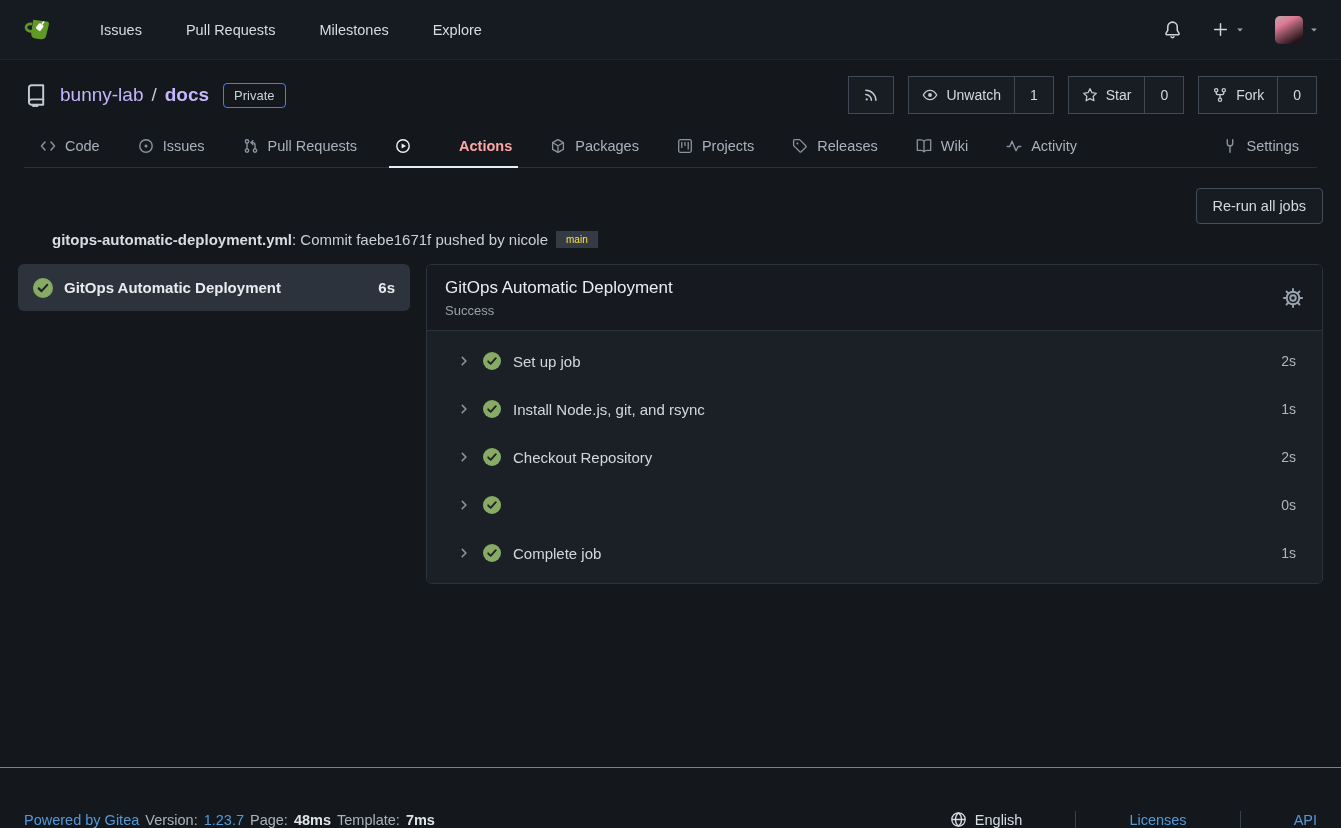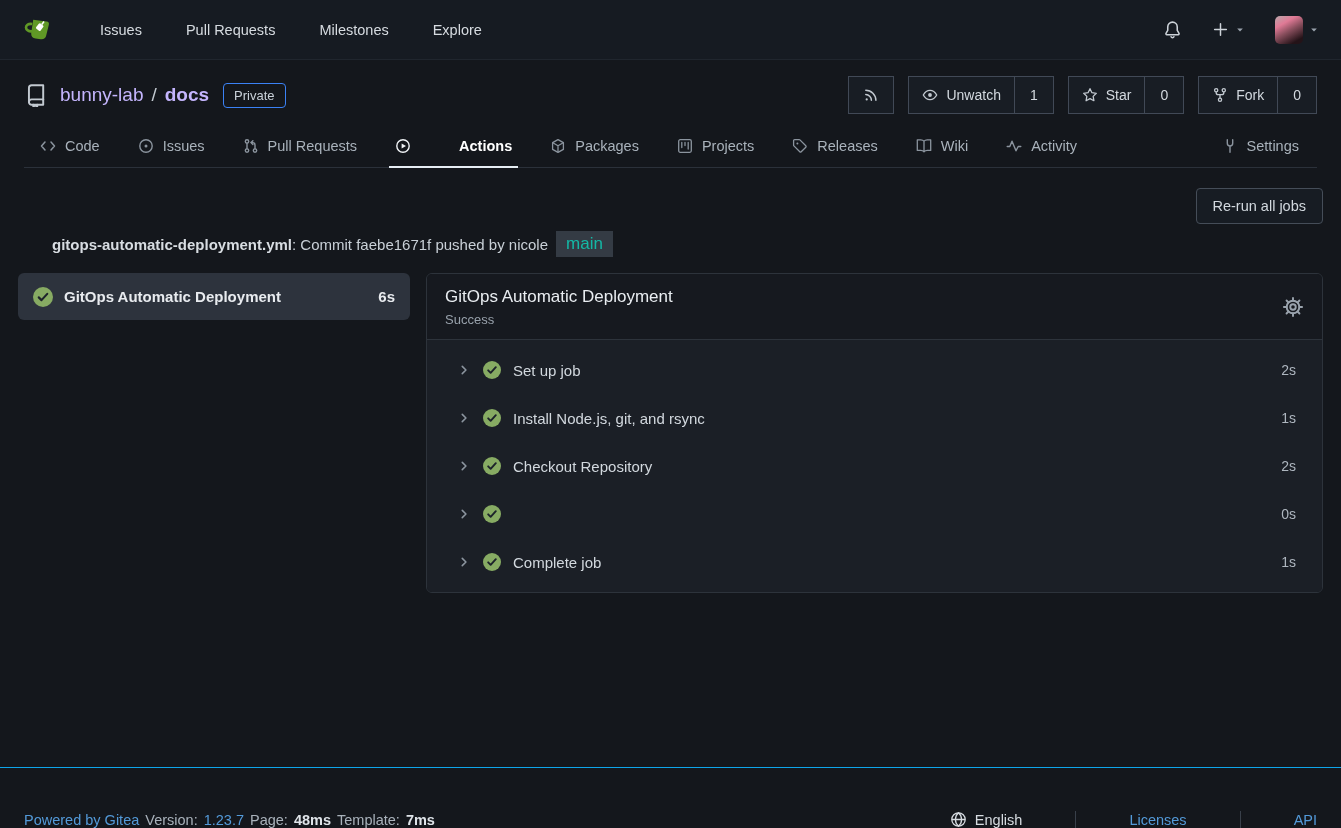--- a/index.html
+++ b/index.html
@@ -42,36 +42,36 @@
   .btn-count { display:flex; align-items:center; padding:0 15px; border-left:1px solid #414956;
                font-size:14px; color:#d3d9df; cursor:pointer; }
   .rss-main { width:44px; justify-content:center; padding:0; }
 
   
   .repo-tabs { display:flex; align-items:center; margin-top:12px; border-bottom:1px solid #2b313a; padding-left:10px; }
   .tab { display:flex; align-items:center; gap:9px; font-size:14.5px; color:#a9b2bb;
          padding:12px 6px; margin-right:26px; cursor:pointer; border-bottom:2px solid transparent;
          margin-bottom:-1px; text-decoration:none; }
   .tab svg { color:#8b949e; }
-  .tab.active { color:#ffffff; font-weight:700; border-bottom-color:#e6edf3;gap:48px; }
+  .tab.active { color:#fca5a5; font-weight:700; border-bottom-color:#e6edf3;gap:48px; }
   .tab.active svg { color:#f0f3f6; }
   .tab-settings { margin-left:auto; margin-right:12px; }
 
   
   .content { flex:1; padding:20px 18px 0; overflow:hidden; }
   .run-header { display:flex; align-items:center; }
   .run-title { display:flex; align-items:center; gap:10px; padding-left:2px; }
   .run-title h2 { font-size:22px; font-weight:400; color:#e2e7ec; }
   .rerun-btn { margin-left:auto; height:36px; padding:0 16px; background:#171c23; color:#d3d9df;
                border:1px solid #454d58; border-radius:4px; font-size:14.5px; cursor:pointer;
                font-family:"Liberation Sans", sans-serif; }
   .run-sub { margin:7px 0 0 34px; font-size:15px; color:#c9d0d7; display:flex; align-items:center; }
   .yml { font-weight:700; color:#d8dde2; }
-  .branch-badge { background:#343b44; border-radius:0; padding:3px 10px; font-size:17px;
-                  color:#14b8a6; margin-left:8px; cursor:pointer; }
+  .branch-badge { background:#343b44; border-radius:0; padding:3px 10px; font-size:10px;
+                  color:#fde047; margin-left:8px; cursor:pointer; }
 
   .run-body { display:flex; margin-top:16px; align-items:flex-start; }
   .job-list { width:392px; flex-shrink:0; }
   .job-item { display:flex; align-items:center; gap:11px; background:#2d333d; border-radius:6px;
               padding:0 15px; height:47px; cursor:pointer; }
   .job-name { font-weight:700; font-size:15px; color:#e8ebef; flex:1; }
   .job-duration { font-weight:700; font-size:15px; color:#e8ebef; }
 
   .job-panel { flex:1; margin-left:16px; border:1px solid #2d333b; border-radius:6px; overflow:hidden; }
   .panel-header { background:#16191f; padding:13px 18px 12px; display:flex; align-items:center;

